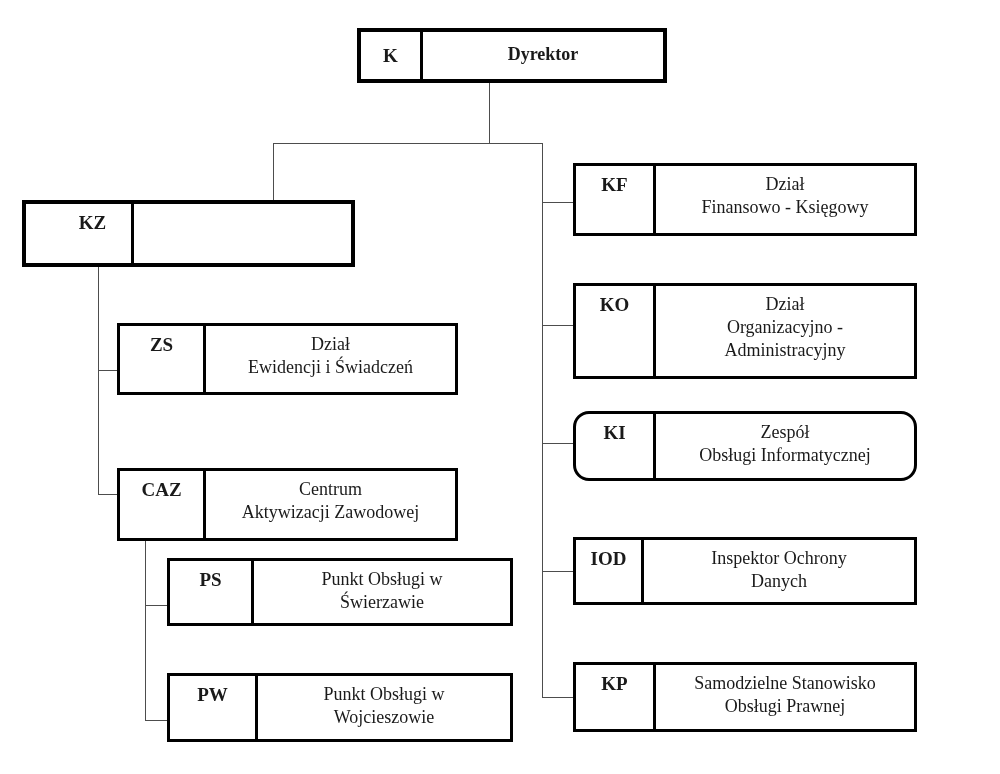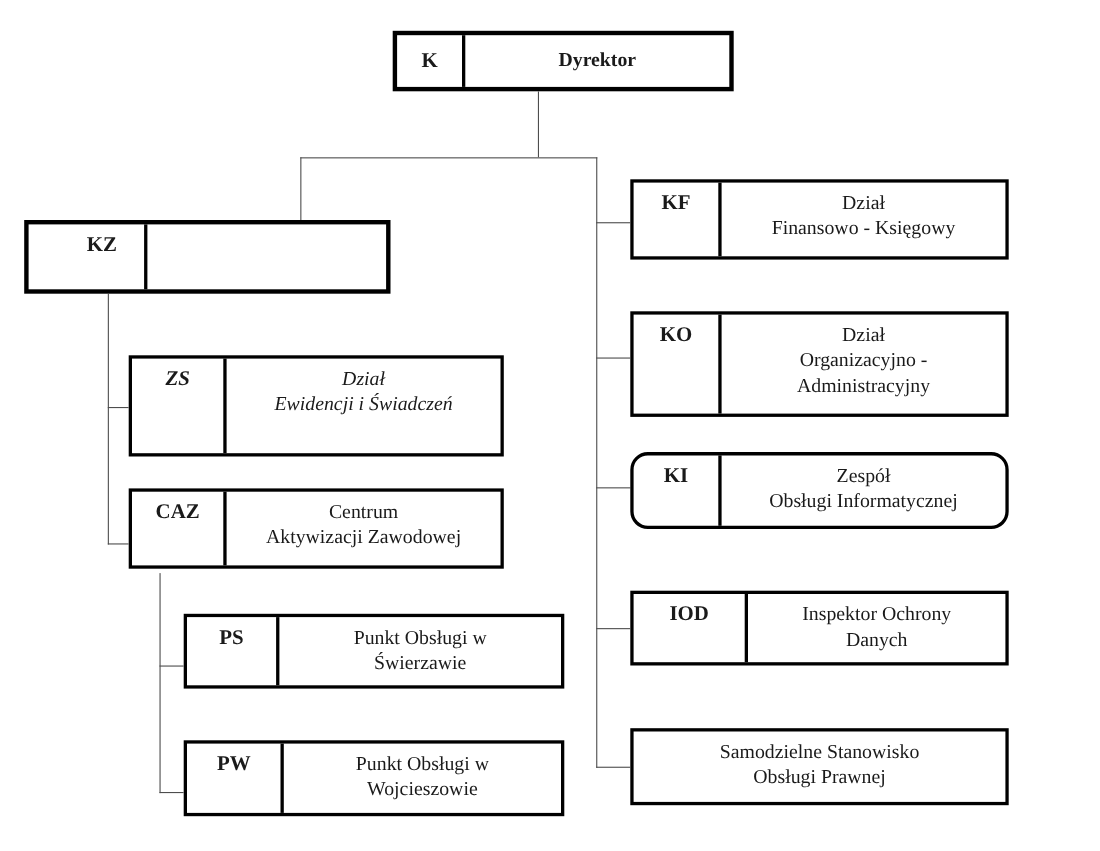--- a/index.html
+++ b/index.html
@@ -72,36 +72,36 @@
     display: flex;
     align-items: center;
     justify-content: center;
     padding-top: 0;
   }
 
   #node-k   { left: 357px; top: 28px;  width: 310px; height: 55px; border-width: 4px; }
   #node-k .code { width: 62px; }
   #node-kz  { left: 22px;  top: 200px; width: 333px; height: 67px; border-width: 4px; }
   #node-kz .code { width: 80px; margin-left: 28px; }
-  #node-zs  { left: 117px; top: 323px; width: 341px; height: 92px; font-style: italic; }
+  #node-zs  { left: 117px; top: 323px; width: 341px; height: 72px; }
   #node-zs .code { width: 86px; }
-  #node-caz { left: 117px; top: 444px; width: 341px; height: 73px; }
+  #node-caz { left: 117px; top: 468px; width: 341px; height: 73px; }
   #node-caz .code { width: 86px; }
   #node-ps  { left: 167px; top: 558px; width: 346px; height: 68px; }
   #node-ps .code { width: 84px; text-align: center; }
   #node-pw  { left: 167px; top: 673px; width: 346px; height: 69px; }
   #node-pw .code { width: 88px; }
   #node-kf  { left: 573px; top: 163px; width: 344px; height: 73px; }
   #node-kf .code { width: 80px; }
   #node-ko  { left: 573px; top: 283px; width: 344px; height: 96px; }
   #node-ko .code { width: 80px; }
   #node-ki  { left: 573px; top: 411px; width: 344px; height: 70px; border-radius: 16px; }
   #node-ki .code { width: 80px; }
   #node-iod { left: 573px; top: 537px; width: 344px; height: 68px; }
-  #node-iod .code { width: 104px; }
+  #node-iod .code { width: 68px; }
   #node-kp  { left: 573px; top: 662px; width: 344px; height: 70px; }
   #node-kp .code { width: 80px; }
 </style>
 </head>
 <body>
 
 <div id="canvas">
 
   <div class="line v" id="c-root-drop"></div>
   <div class="line h" id="c-top-rail"></div>
@@ -171,17 +171,18 @@
 Obsługi Informatycznej</div>
   </div>
 
   <div class="node" id="node-iod">
     <div class="code">IOD</div>
     <div class="label">Inspektor Ochrony
 Danych</div>
   </div>
 
   <div class="node" id="node-kp">
+    <div class="code">KP</div>
     <div class="label">Samodzielne Stanowisko
 Obsługi Prawnej</div>
   </div>
 
 </div>
 
 </body></html>

